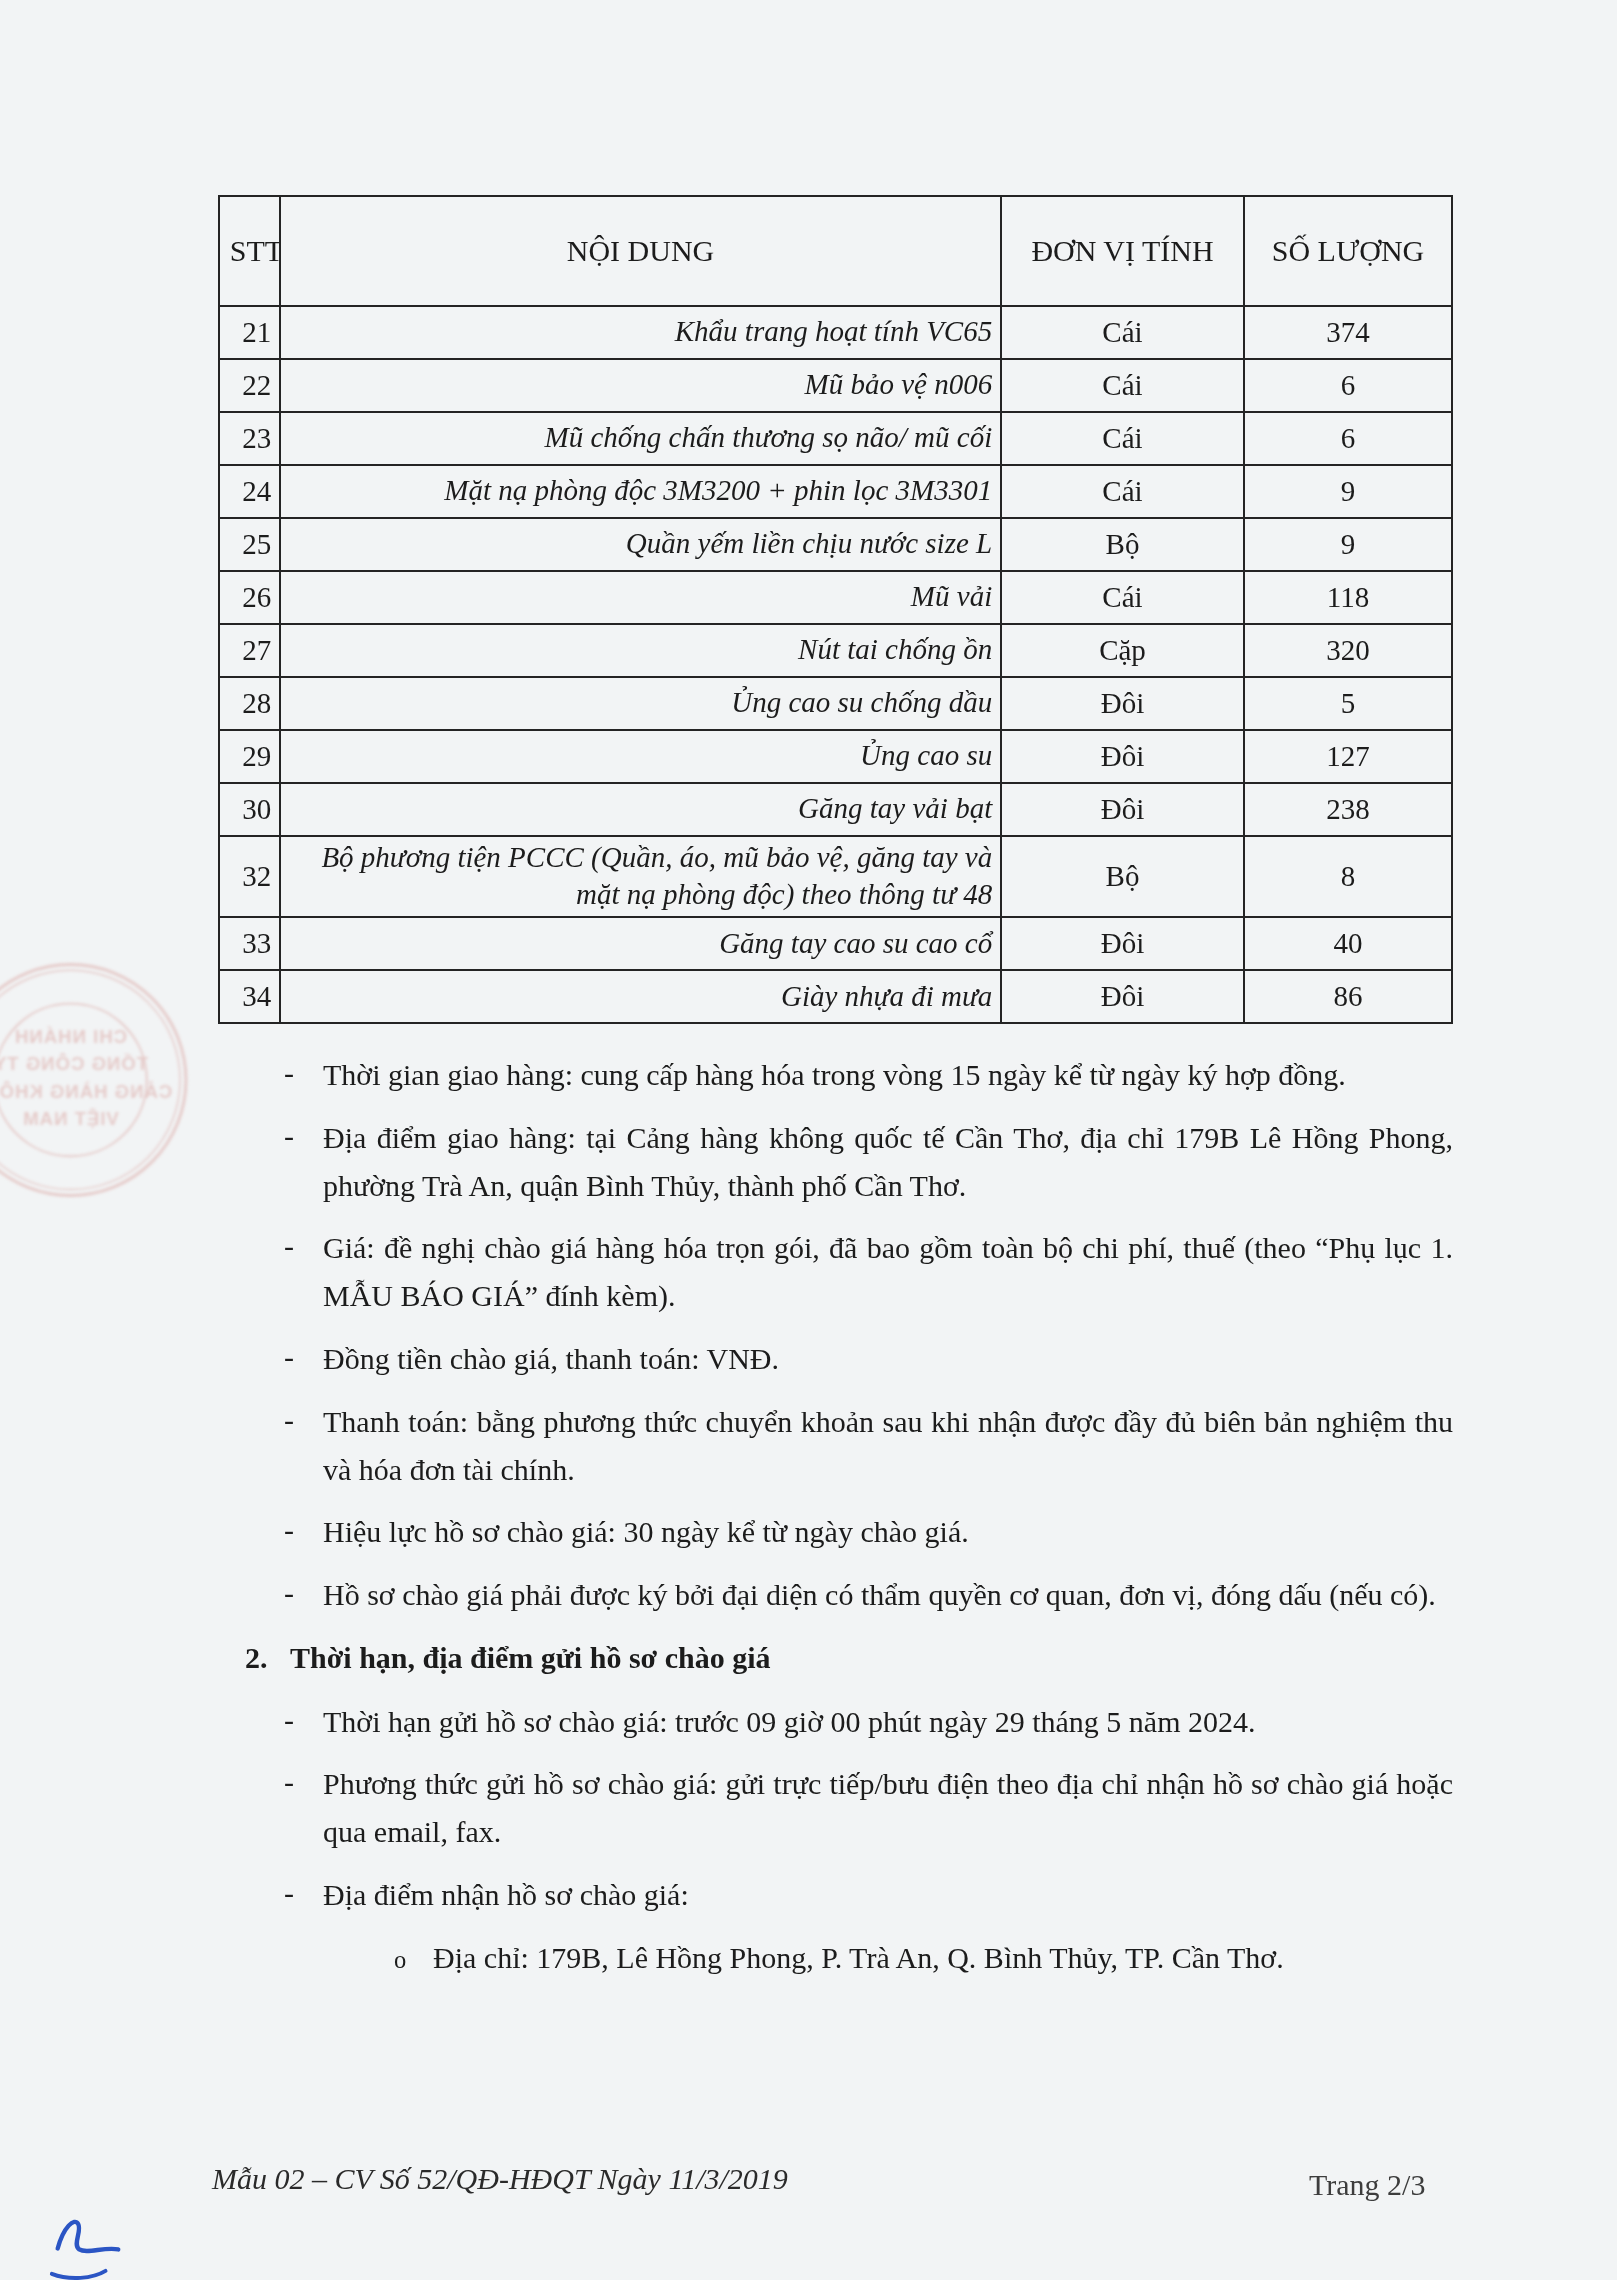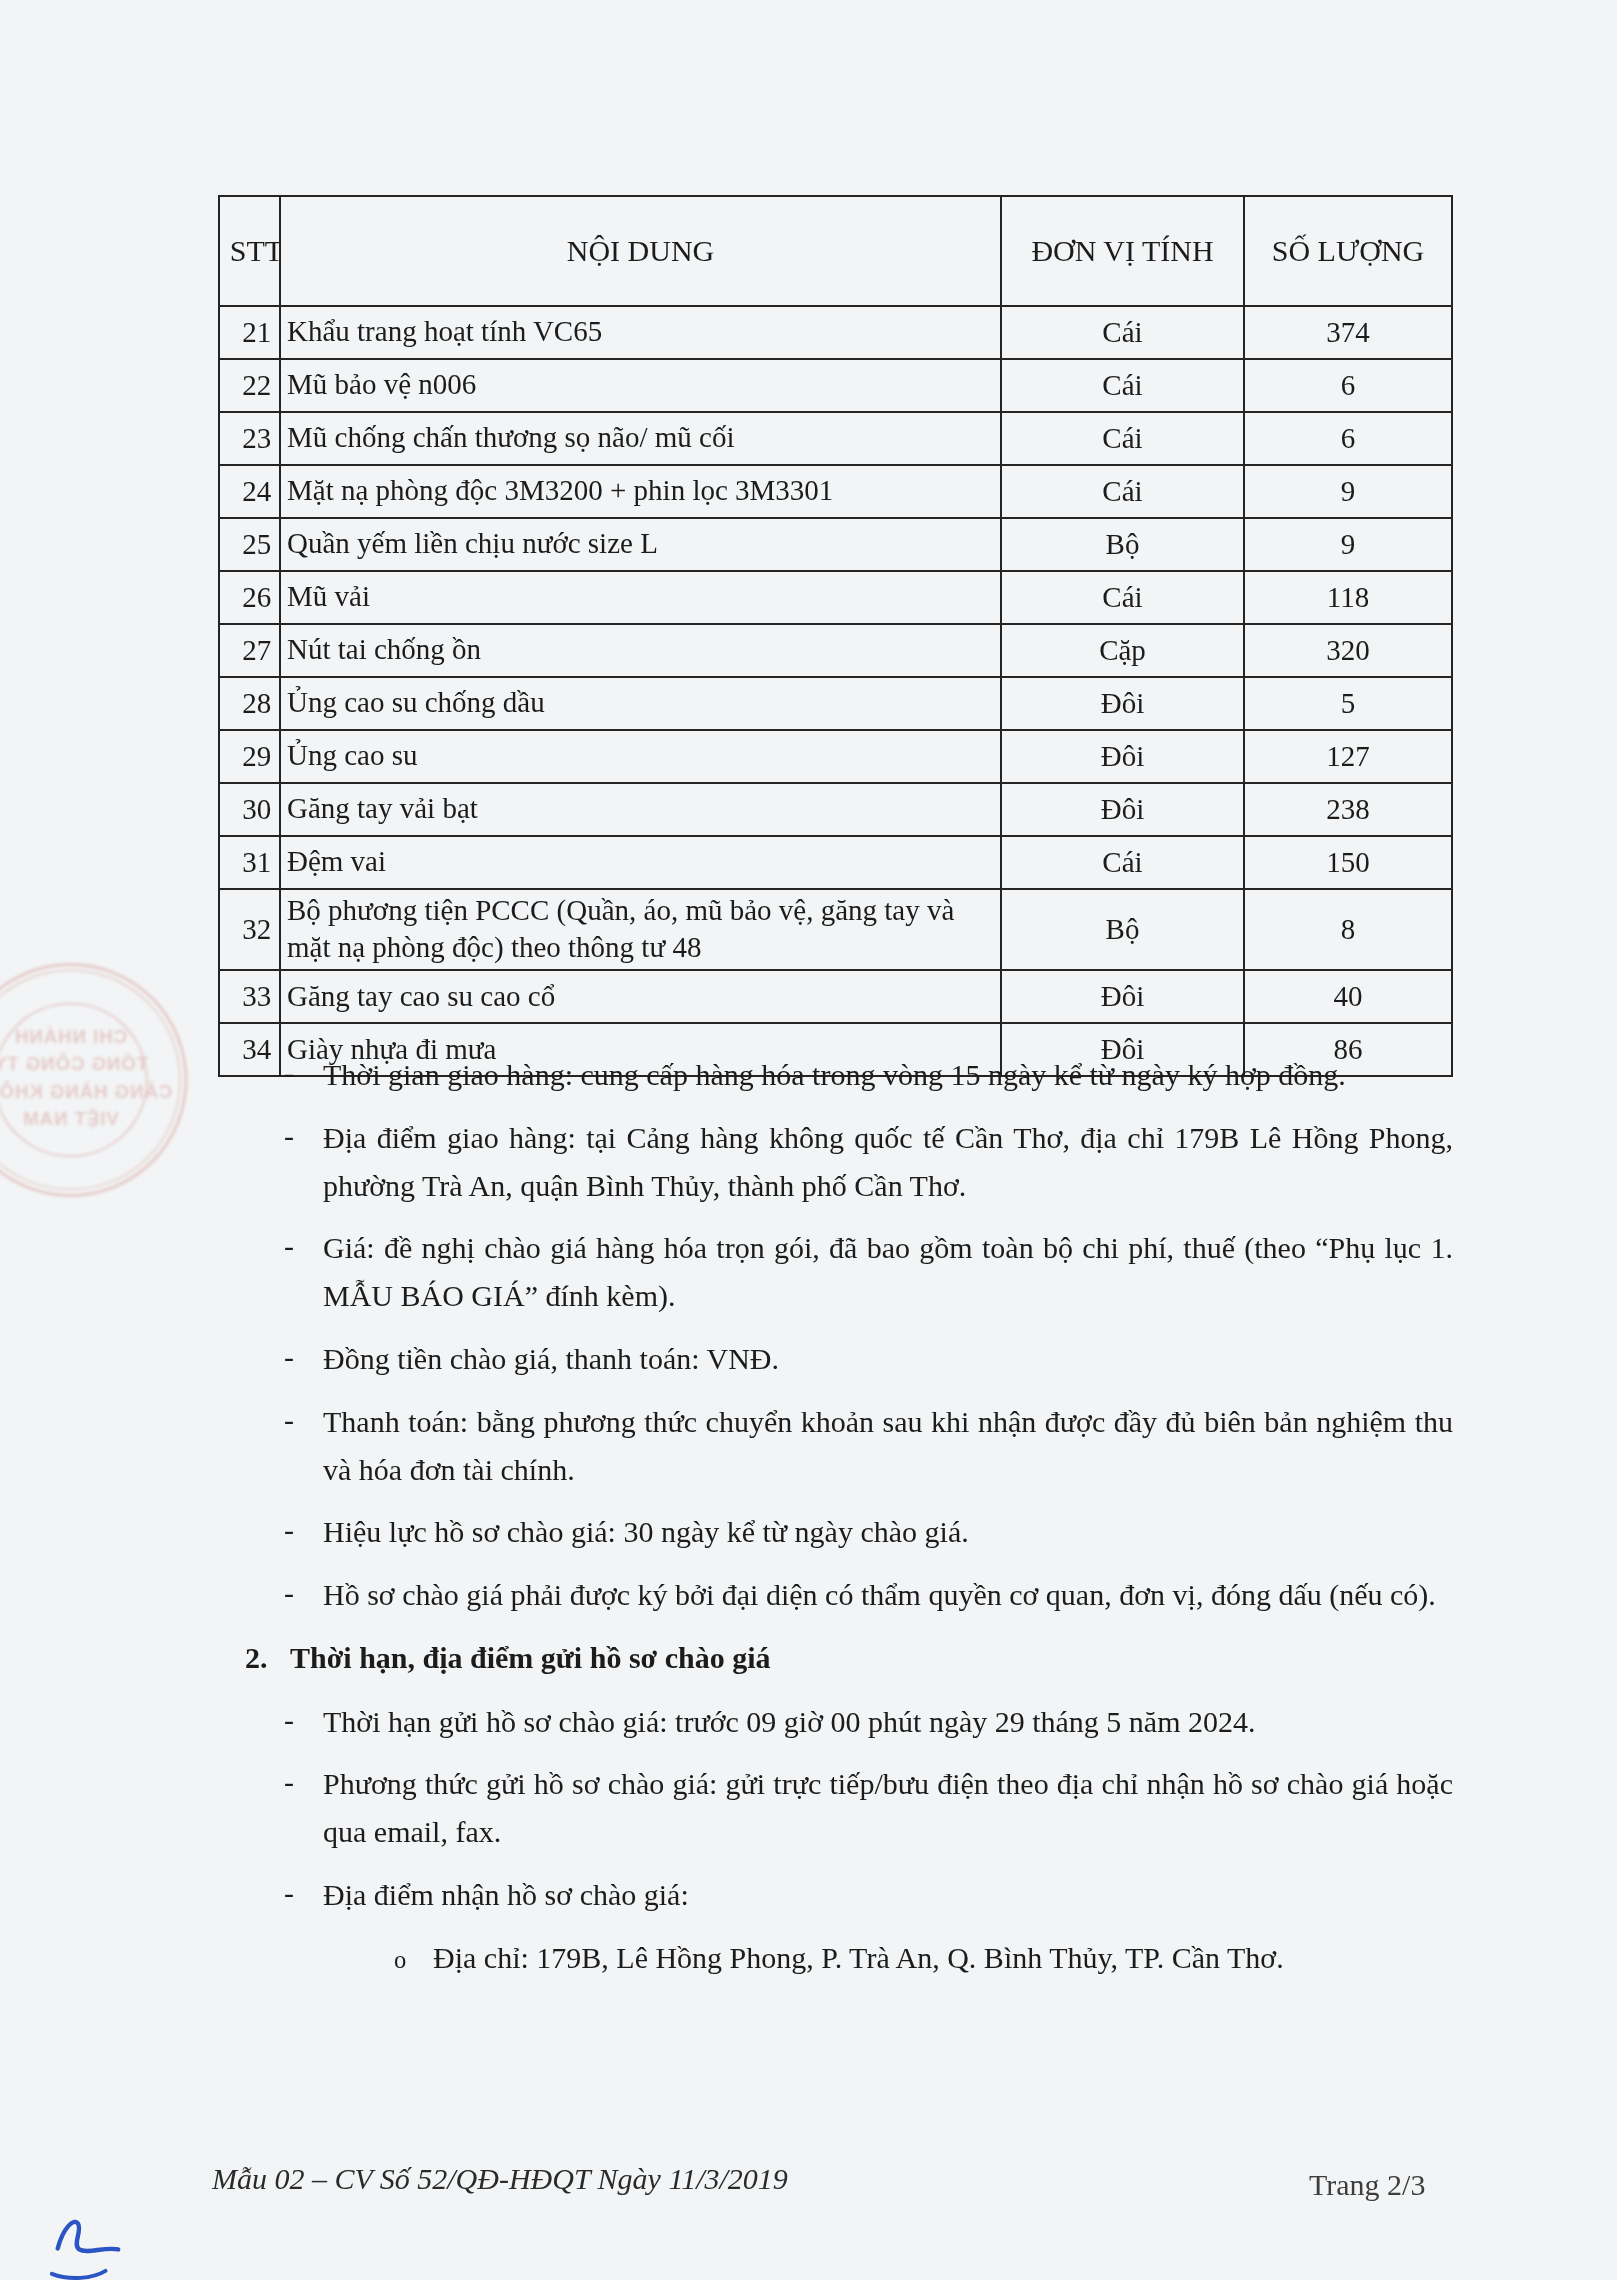--- a/index.html
+++ b/index.html
@@ -25,21 +25,21 @@
   .doc-table thead th {
     height:100px;
     font-weight:normal;
     font-size:30px;
     text-align:center;
     line-height:1.25;
     padding:3.9px 9.8px;
   }
   .doc-table tbody td { height:47px; padding:2px 7.8px; }
   .doc-table td.c-stt { text-align:right; }
-  .doc-table td.c-name { text-align:left; padding-left:6px; line-height:1.3; }
+  .doc-table td.c-name { text-align:right; padding-left:16px; line-height:1.3;font-style:italic; }
   .doc-table td.c-unit { text-align:center;margin-top:48px; }
   .doc-table td.c-qty  { text-align:center; }
   
   .content {
     position:absolute; left:245px; top:1051px; width:1208px;
     font-size:30px; line-height:48px;
   }
   .bullet { position:relative; padding-left:78px; margin-bottom:14.7px; }
   .bullet .dash { position:absolute; left:39px; top:-2px; }
   .bullet .btxt { display:block; text-align:justify; }
@@ -150,26 +150,20 @@
           <td class="c-qty">127</td>
         </tr>
 
         <tr>
           <td class="c-stt">30</td>
           <td class="c-name">Găng tay vải bạt</td>
           <td class="c-unit">Đôi</td>
           <td class="c-qty">238</td>
         </tr>
 
-        <tr>
-          <td class="c-stt">31</td>
-          <td class="c-name">Đệm vai</td>
-          <td class="c-unit">Cái</td>
-          <td class="c-qty">150</td>
-        </tr>
 
         <tr>
           <td class="c-stt">32</td>
           <td class="c-name">Bộ phương tiện PCCC (Quần, áo, mũ bảo vệ, găng tay và mặt nạ phòng độc) theo thông tư 48</td>
           <td class="c-unit">Bộ</td>
           <td class="c-qty">8</td>
         </tr>
 
         <tr>
           <td class="c-stt">33</td>

